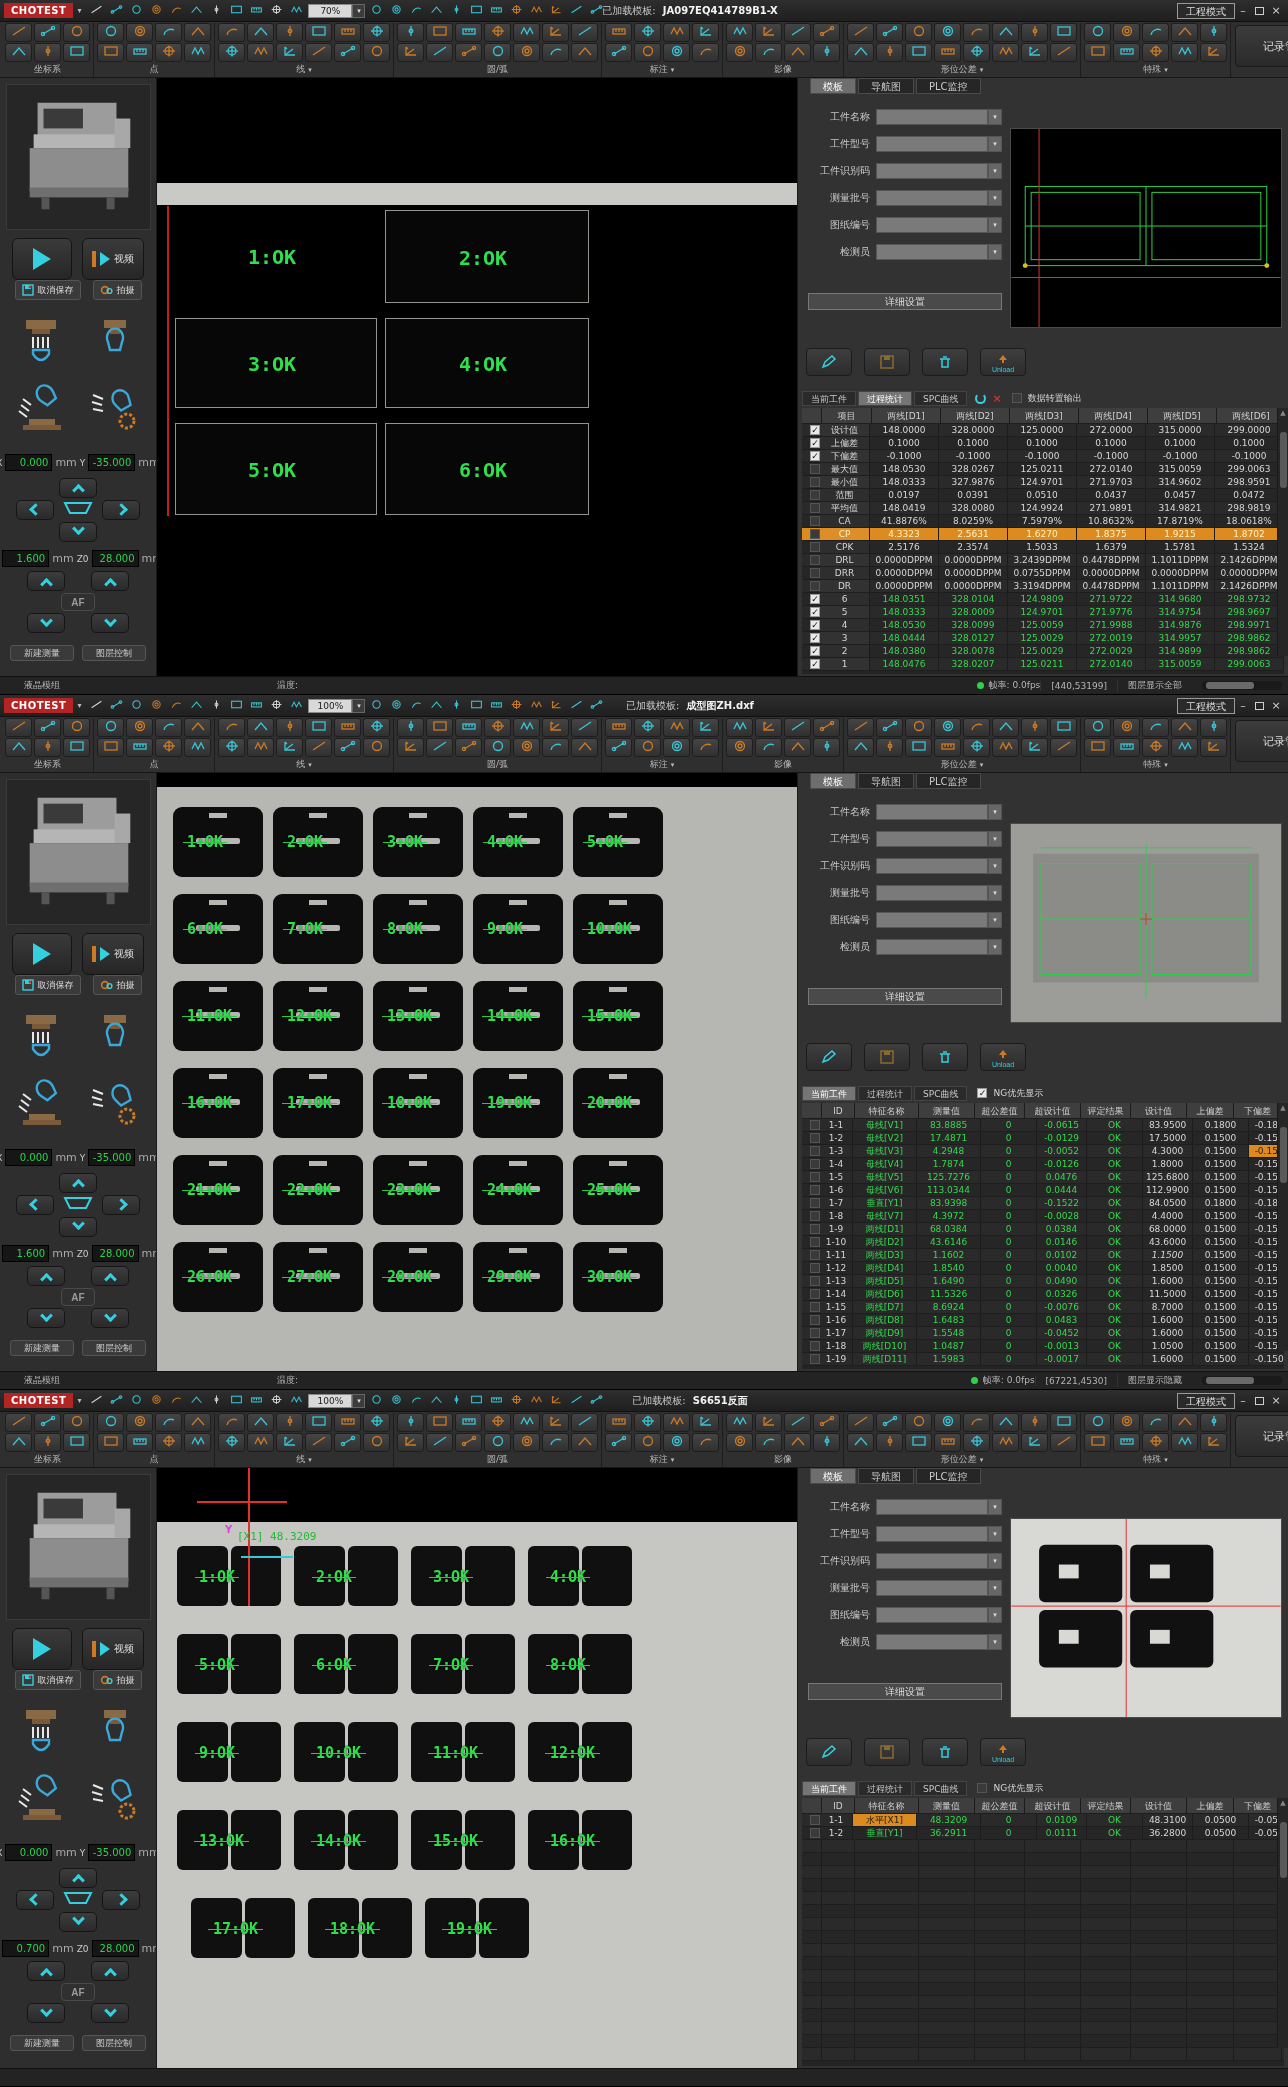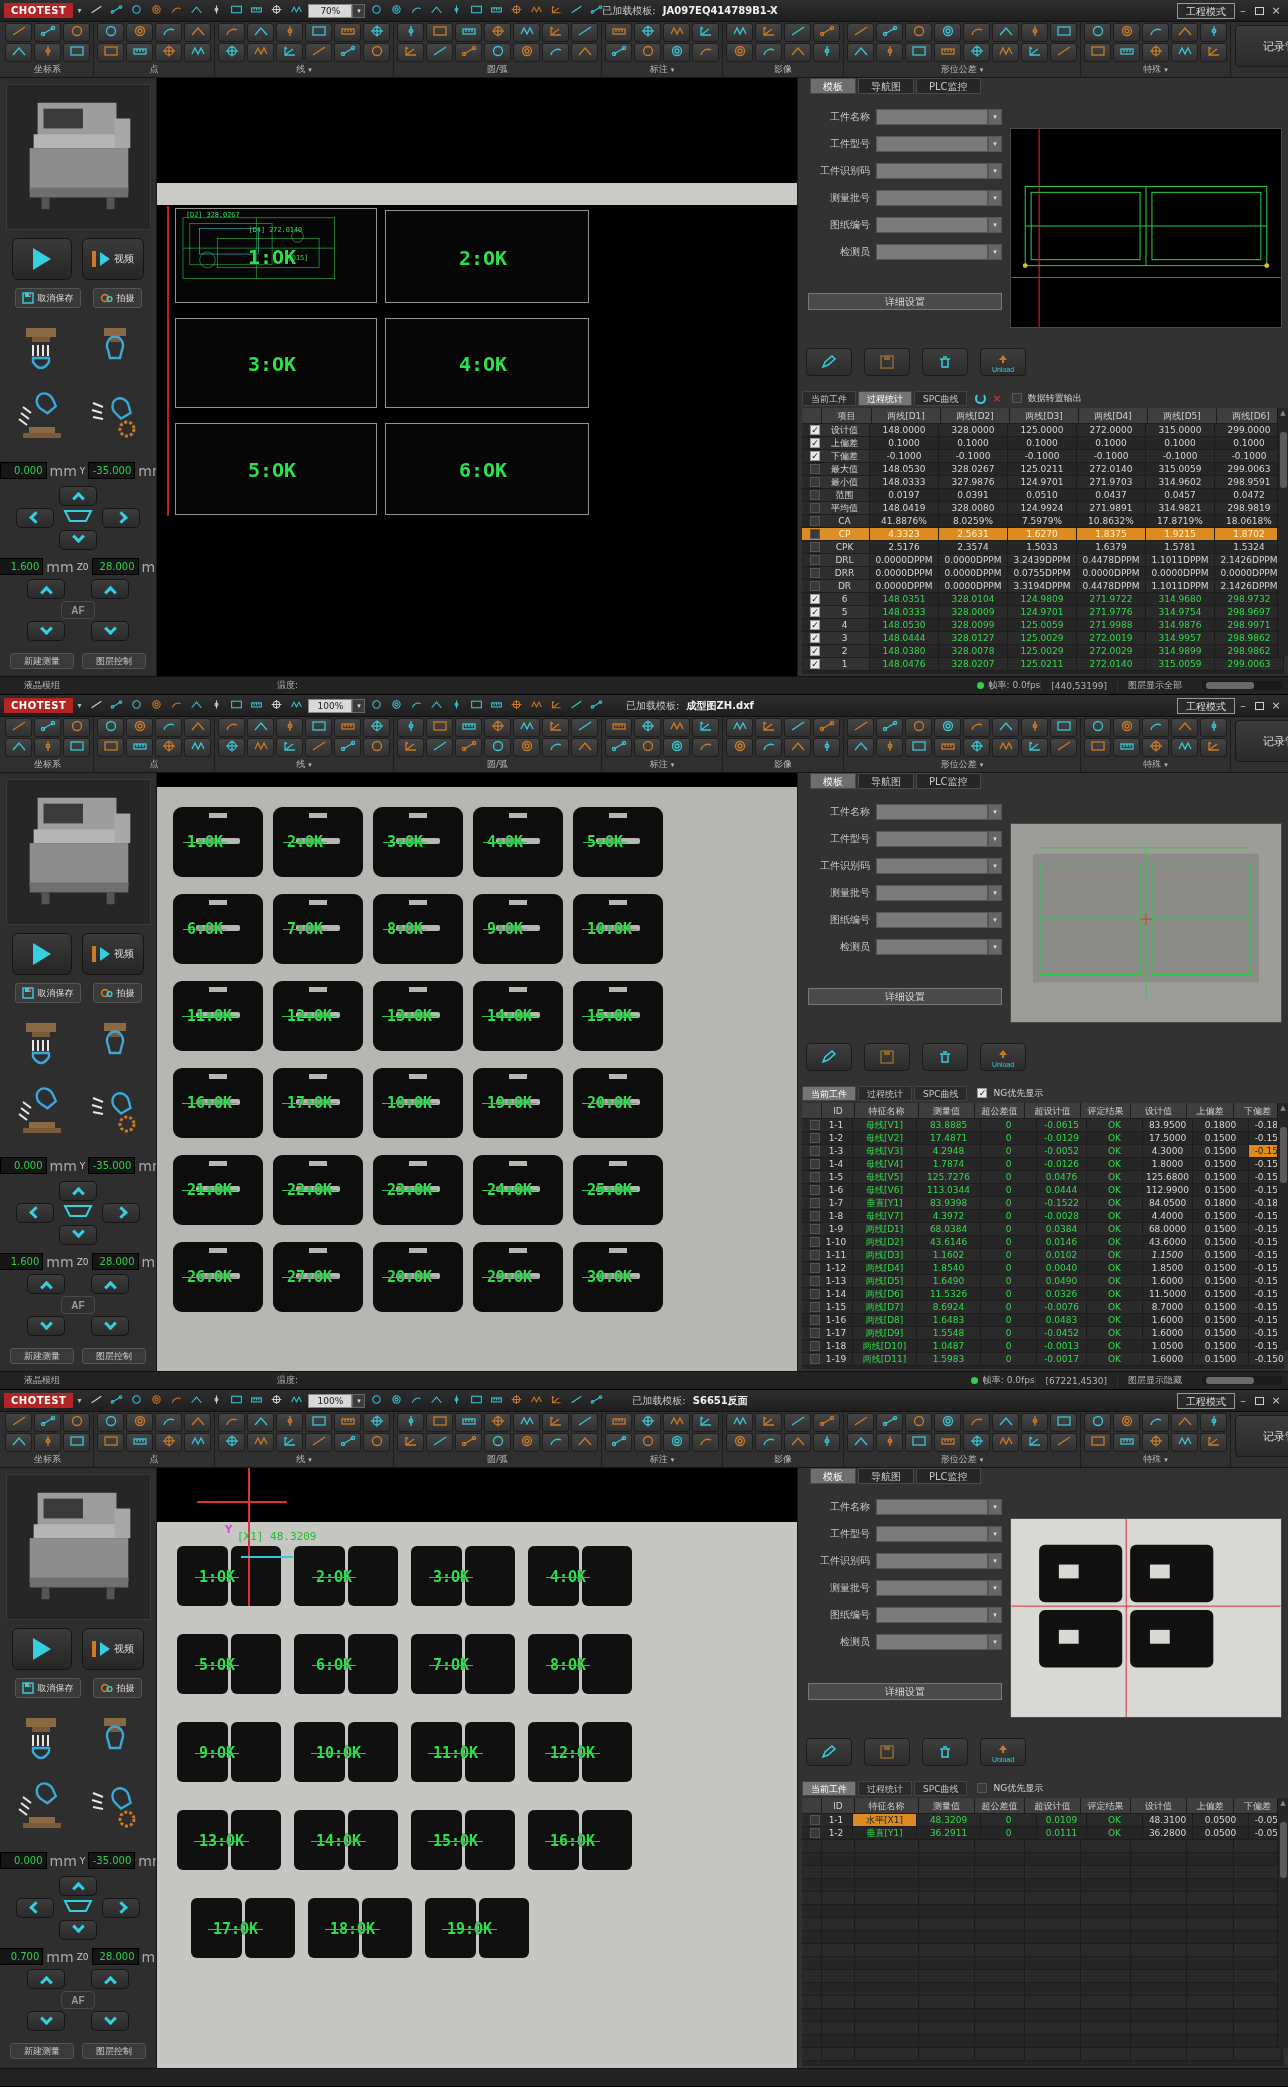--- a/index.html
+++ b/index.html
@@ -36,27 +36,27 @@
   
   .main{flex:1;display:flex;min-height:0}
   .sidebar{width:157px;flex:0 0 157px;background:#2e2e2e;border-right:1px solid #191919;display:flex;flex-direction:column;align-items:center;overflow:hidden}
   .machine{width:145px;height:146px;margin-top:6px;background:#262626;border:1px solid #3a3a3a}
   .playrow{display:flex;gap:10px;margin-top:8px}
   .play-btn{width:60px;height:42px;background:linear-gradient(#3a3a3a,#262626);border:1px solid #141414;border-radius:6px;display:flex;align-items:center;justify-content:center}
   .tri{width:0;height:0;border-left:18px solid #35d0e0;border-top:11px solid transparent;border-bottom:11px solid transparent}
   .video-btn{width:62px;height:42px;background:linear-gradient(#3a3a3a,#262626);border:1px solid #141414;border-radius:6px;display:flex;align-items:center;justify-content:center;gap:4px;color:#ddd;font-size:10px}
   .vbar{width:4px;height:16px;background:#cc7a26}
   .tri-s{width:0;height:0;border-left:10px solid #35d0e0;border-top:7px solid transparent;border-bottom:7px solid transparent}
-  .saverow{display:flex;gap:12px;margin-top:8px}
+  .saverow{display:flex;gap:12px;}
   .mini-btn{height:20px;background:#3a3a3a;border:1px solid #555;border-radius:3px;color:#ddd;font-size:9px;display:flex;align-items:center;gap:4px;padding:0 6px}
   .lights{display:grid;grid-template-columns:60px 60px;grid-template-rows:56px 56px;gap:4px 14px;margin-top:16px}
   .lightc{display:flex;align-items:center;justify-content:center}
   .coords{display:flex;align-items:center;gap:3px;margin-top:22px;font-size:9px;color:#ccc}
   .cval{width:47px;height:17px;background:#161616;border:1px solid #000;color:#2dd24a;font-size:10px;text-align:right;line-height:16px;padding-right:3px}
-  .unit{font-size:14px;color:#aaa}
+  .unit{font-size:11px;color:#aaa}
   .pad{display:grid;grid-template-columns:repeat(3,42px);grid-template-rows:repeat(3,21px);gap:1px;margin-top:6px;justify-items:center;align-items:center}
   .pad-btn{width:38px;height:20px;background:linear-gradient(#3c3c3c,#2a2a2a);border:1px solid #151515;border-radius:5px;display:flex;align-items:center;justify-content:center}
   .chev{width:9px;height:9px;border-left:3px solid #35d0e0;border-top:3px solid #35d0e0}
   .up{transform:rotate(45deg) translate(2px,2px)}
   .down{transform:rotate(225deg) translate(2px,2px)}
   .left{transform:rotate(-45deg)}
   .right{transform:rotate(135deg)}
   .jog{display:flex;flex-direction:column;align-items:center;margin-top:4px;gap:2px}
   .jogrow{display:flex;gap:26px}
   .af-btn{width:34px;height:18px;background:#303030;border:1px solid #4a4a4a;border-radius:4px;color:#9a9a9a;font-size:10px;font-weight:bold}
@@ -961,41 +961,20 @@
       </div>
       <div class="botrow">
         <button class="bot-btn">新建测量</button>
         <button class="bot-btn">图层控制</button>
       </div>
     </div>
 
     <div class="camera" style="background: rgb(0, 0, 0);">
           <div style="position: absolute; left: 0px; right: 0px; top: 105px; height: 22px; background: rgb(201, 201, 198);"></div>
           <div style="position: absolute; left: 10px; top: 128px; width: 2px; height: 310px; background: rgb(192, 32, 32);"></div>
-          <div style="position: absolute; left: 18px; top: 130px; width: 202px; height: 95px; background: rgb(7, 7, 7); border: 1px solid rgb(147, 147, 143);">
-            <svg class="cadov" viewBox="0 0 200 95">
-              <g stroke="#27c847" fill="none" stroke-width="0.6">
-                <rect x="5" y="9" width="155" height="62"></rect>
-                <rect x="12" y="15" width="84" height="42"></rect>
-                <rect x="40" y="30" width="104" height="30"></rect>
-                <circle cx="30" cy="52" r="8"></circle>
-                <circle cx="122" cy="28" r="6"></circle>
-                <line x1="5" y1="40" x2="160" y2="40"></line>
-                <line x1="80" y1="9" x2="80" y2="71"></line>
-              </g>
-              <g stroke="#35c8d8" fill="none" stroke-width="0.6">
-                <rect x="22" y="20" width="60" height="26"></rect>
-              </g>
-              <g fill="#33e055" font-size="7" font-family="DejaVu Sans Mono,monospace">
-                <text x="8" y="8">[D2] 328.0267</text>
-                <text x="72" y="24">[D4] 272.0140</text>
-                <text x="112" y="52">[D15]</text>
-              </g>
-            </svg>
-          </div>
           <span class="part-label" style="left: 91px; top: 166.5px; font-size: 20px;">1:OK</span>
           <div style="position: absolute; left: 228px; top: 132px; width: 204px; height: 93px; background: rgb(7, 7, 7); border: 1px solid rgb(147, 147, 143);"></div>
           <span class="part-label" style="left: 302px; top: 167.5px; font-size: 20px;">2:OK</span>
           <div style="position: absolute; left: 18px; top: 240px; width: 202px; height: 90px; background: rgb(7, 7, 7); border: 1px solid rgb(147, 147, 143);"></div>
           <span class="part-label" style="left: 91px; top: 274px; font-size: 20px;">3:OK</span>
           <div style="position: absolute; left: 228px; top: 240px; width: 204px; height: 90px; background: rgb(7, 7, 7); border: 1px solid rgb(147, 147, 143);"></div>
           <span class="part-label" style="left: 302px; top: 274px; font-size: 20px;">4:OK</span>
           <div style="position: absolute; left: 18px; top: 345px; width: 202px; height: 92px; background: rgb(7, 7, 7); border: 1px solid rgb(147, 147, 143);"></div>
           <span class="part-label" style="left: 91px; top: 380px; font-size: 20px;">5:OK</span>
           <div style="position: absolute; left: 228px; top: 345px; width: 204px; height: 92px; background: rgb(7, 7, 7); border: 1px solid rgb(147, 147, 143);"></div>

